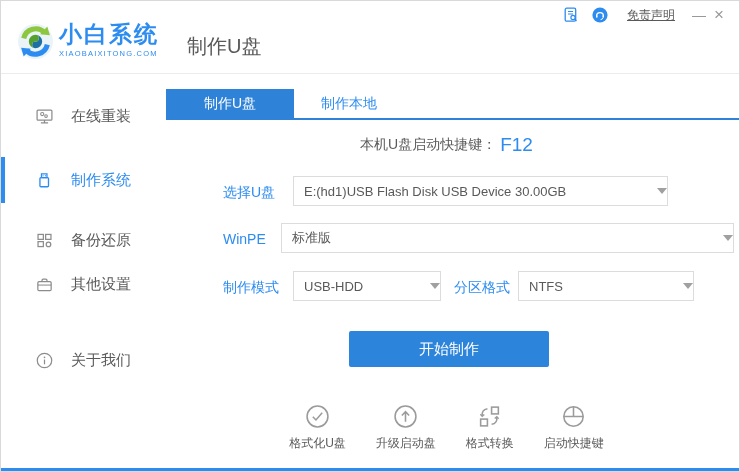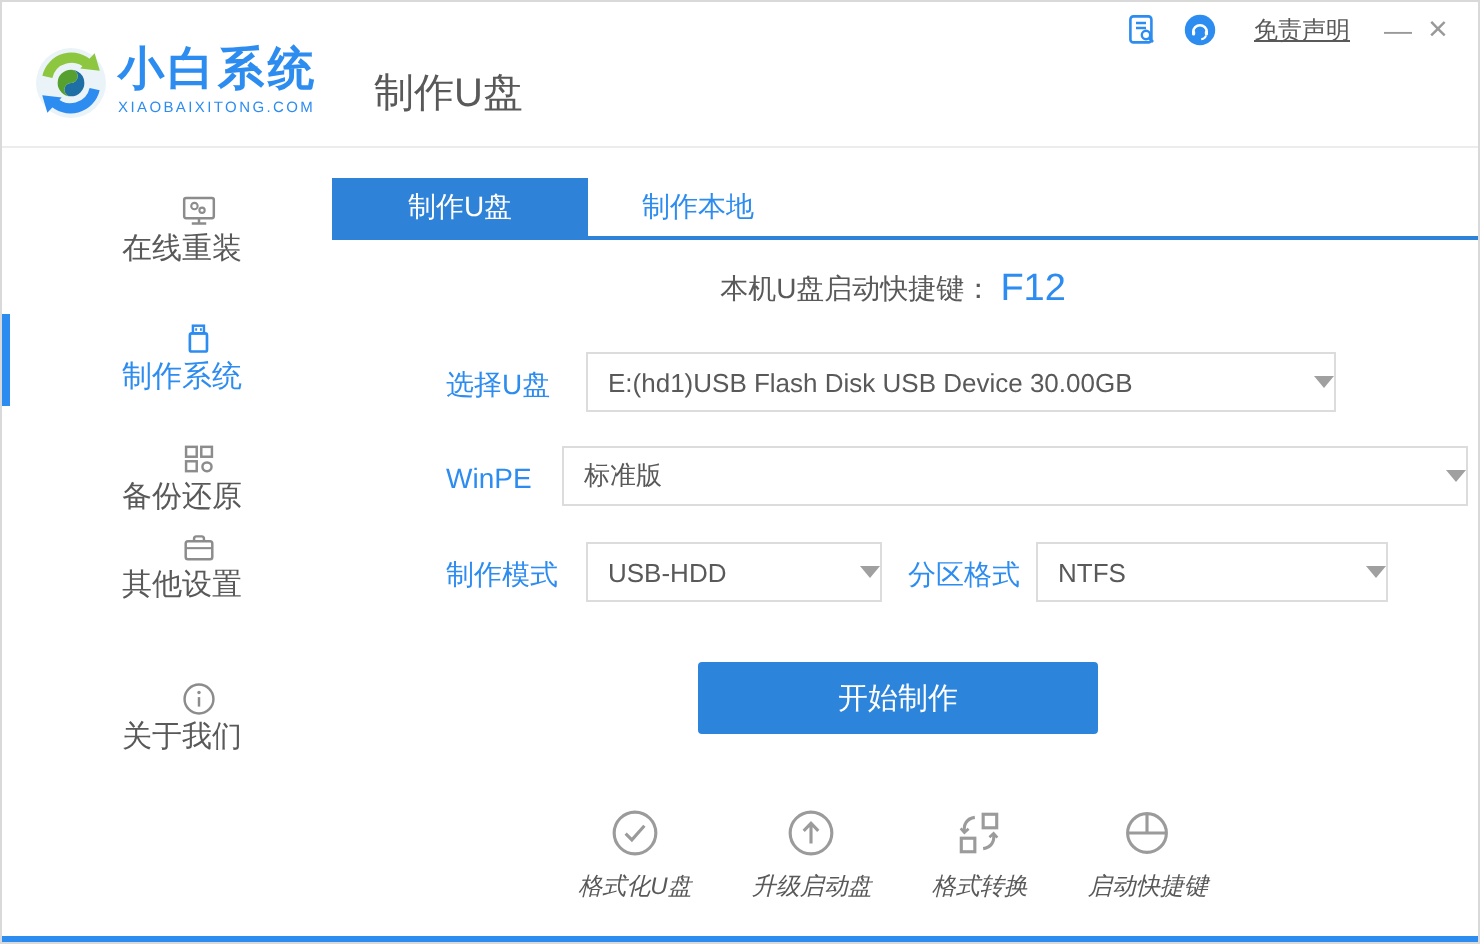--- a/index.html
+++ b/index.html
@@ -19,21 +19,21 @@
   .page-title { position:absolute; left:186px; top:32px; font-size:20px; color:#595959; }
 
   
   .titlebar-right { position:absolute; top:4px; right:10px; height:20px; display:flex; align-items:center; }
   .tb-icon { width:16px; height:16px; margin-right:13px; cursor:pointer; }
   .disclaimer-link { font-size:12px; color:#595959; text-decoration:underline; margin:0 14px 0 6px; cursor:pointer; }
   .win-btn { color:#999; font-size:14px; width:20px; text-align:center; cursor:pointer; line-height:20px; }
   .win-btn.close { font-size:17px; }
 
   
-  .side-item { position:absolute; left:0; width:163px; height:40px; display:flex; align-items:center; cursor:pointer;flex-direction:column; }
+  .side-item { position:absolute; left:0; width:163px; height:40px; display:flex; align-items:center; cursor:pointer; }
   .side-item .s-icon { width:19px; height:19px; margin-left:34px; flex:0 0 auto; }
   .side-item .s-label { font-size:15px; color:#595959; margin-left:17px; }
   .side-item.active .s-label { color:#2d8cf0; }
   .active-bar { position:absolute; left:0; top:156px; width:4px; height:46px; background:#2d8cf0; }
 
   
   .tab { position:absolute; top:88px; height:29px; display:flex; align-items:center; justify-content:center; font-size:14px; cursor:pointer; }
   .tab.active { left:165px; width:128px; background:#2e82d8; color:#fff; }
   .tab.inactive { left:293px; width:110px; color:#2d8cf0; background:transparent; }
   .tab-underline { position:absolute; left:165px; right:0; top:117px; height:2px; background:#2e82d8; }
@@ -52,21 +52,21 @@
   .caret { margin-left:auto; width:0; height:0; border-left:5px solid transparent;
            border-right:5px solid transparent; border-top:6px solid #a0a0a0; flex:0 0 auto; }
 
   .start-btn { position:absolute; left:348px; top:330px; width:200px; height:36px;
                background:#2d84db; color:#fff; font-size:15px; border:none; border-radius:2px;
                display:flex; align-items:center; justify-content:center; cursor:pointer; }
 
   
   .tools { position:absolute; left:165px; right:12px; top:403px; display:flex;
            justify-content:center; gap:30px; }
-  .tool { display:flex; flex-direction:column; align-items:center; cursor:pointer;font-style:italic; }
+  .tool { display:flex; flex-direction:column; align-items:center; cursor:pointer; }
   .tool .t-icon { width:25px; height:25px; }
   .tool .t-label { font-size:12px; color:#595959; margin-top:6px; white-space:nowrap; }
 </style>
 </head>
 <body>
 
 <div class="window">
 
   <div class="logo-mark">
     <svg viewBox="0 0 36 36" width="37" height="37">

